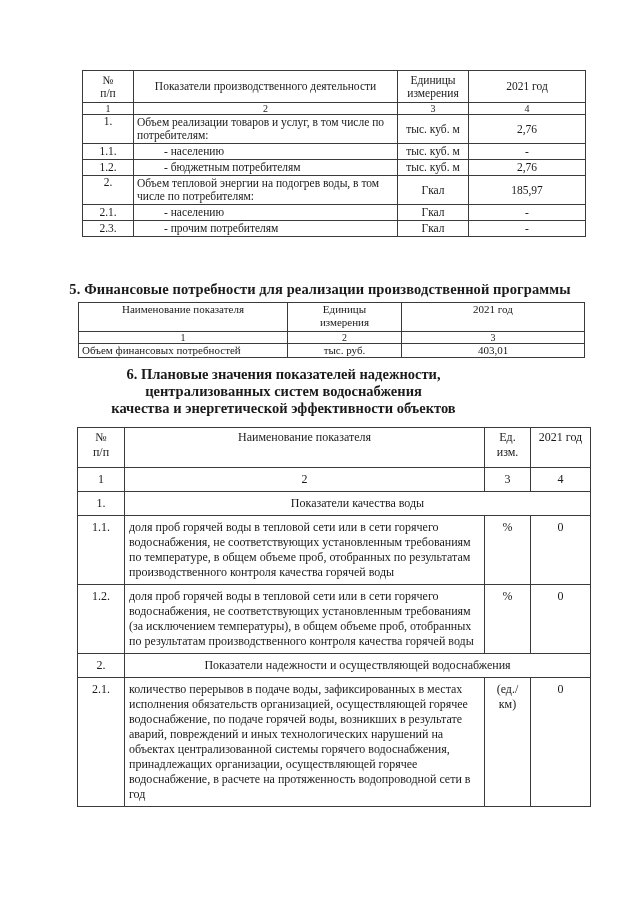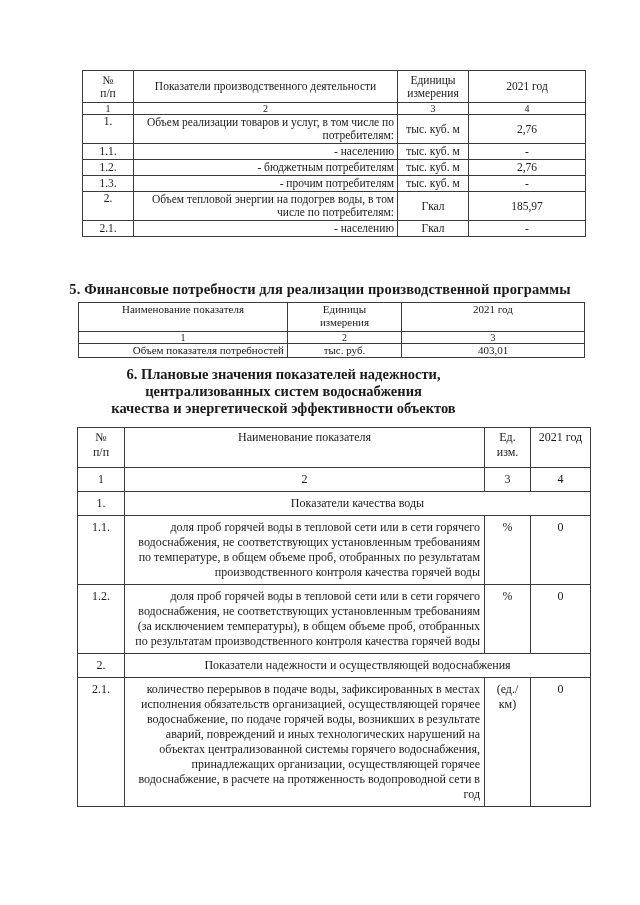--- a/index.html
+++ b/index.html
@@ -4,21 +4,21 @@
 <style>
   html, body { margin: 0; padding: 0; background: #ffffff; }
   body {
     width: 640px; height: 905px; position: relative; overflow: hidden;
     font-family: "Liberation Serif", "DejaVu Serif", serif;
     color: #1a1a1a;
   }
   table { border-collapse: collapse; position: absolute; table-layout: fixed; }
   td { border: 1px solid #3a3a3a; padding: 0 3px; vertical-align: middle; }
   .c { text-align: center; }
-  .l { text-align: right; }
+  .l { text-align: left; }
   .top { vertical-align: top; }
 
   
   #t1 { left: 82px; top: 70px; width: 503px; font-size: 11.5px; line-height: 13px; }
   #t1 td { padding: 0 3px; }
   #t1 .hdr td { height: 31px; }
   #t1 .num td { height: 11px; font-size: 10px; line-height: 10px; }
   #t1 .r2 td { height: 28px; }
   #t1 .r1 td { height: 15px; }
   #t1 .indent { padding-left: 30px; }
@@ -79,35 +79,35 @@
     <td class="l indent">- населению</td>
     <td class="c">тыс. куб. м</td>
     <td class="c">-</td>
   </tr>
   <tr class="r1">
     <td class="c">1.2.</td>
     <td class="l indent">- бюджетным потребителям</td>
     <td class="c">тыс. куб. м</td>
     <td class="c">2,76</td>
   </tr>
-  <tr class="r1">
-    <td class="c">1.3.</td>
-    <td class="l indent">- прочим потребителям</td>
-    <td class="c">тыс. куб. м</td>
-    <td class="c">-</td>
-  </tr>
   <tr class="r2">
     <td class="c top">2.</td>
     <td class="l">Объем тепловой энергии на подогрев воды, в том числе по потребителям:</td>
     <td class="c">Гкал</td>
     <td class="c">185,97</td>
   </tr>
   <tr class="r1">
     <td class="c">2.1.</td>
     <td class="l indent">- населению</td>
+    <td class="c">Гкал</td>
+    <td class="c">-</td>
+  </tr>
+  <tr class="r1">
+    <td class="c">2.3.</td>
+    <td class="l indent">- прочим потребителям</td>
     <td class="c">Гкал</td>
     <td class="c">-</td>
   </tr>
 </tbody>
   </table>
 
 <div class="h5">5. Финансовые потребности для реализации производственной программы</div>
 <table id="t2">
   <colgroup>
       <col style="width:209px">
@@ -119,21 +119,21 @@
     <td class="c">Наименование показателя</td>
     <td class="c">Единицы<br>измерения</td>
     <td class="c">2021 год</td>
   </tr>
   <tr class="num">
     <td class="c">1</td>
     <td class="c">2</td>
     <td class="c">3</td>
   </tr>
   <tr class="row">
-    <td class="l">Объем показателя потребностей</td>
+    <td class="l">Объем финансовых потребностей</td>
     <td class="c">тыс. руб.</td>
     <td class="c">403,01</td>
   </tr>
 </tbody>
   </table>
 
 <div class="h6">
   <div>6. Плановые значения показателей надежности,</div>
   <div>централизованных систем водоснабжения</div>
   <div>качества и энергетической эффективности объектов</div>

